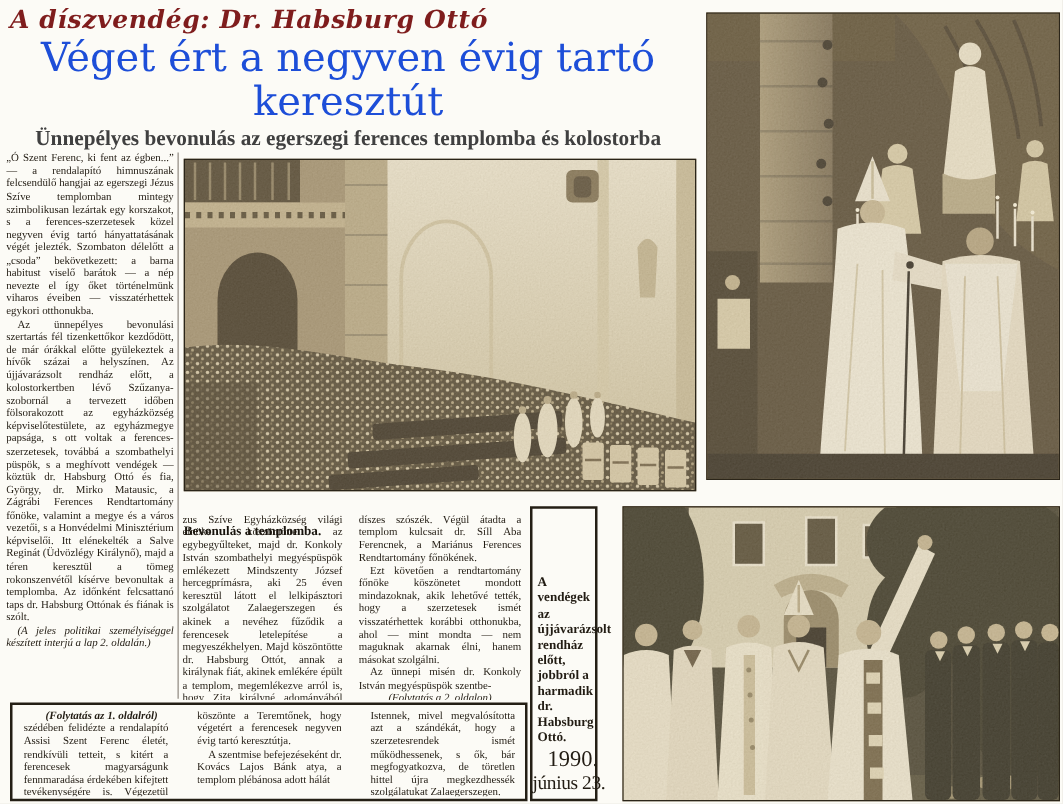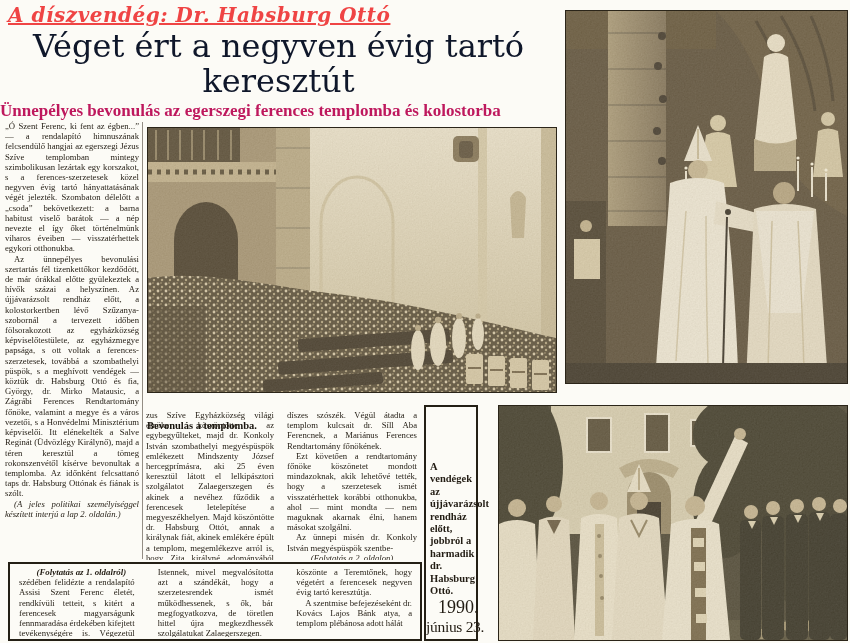--- a/index.html
+++ b/index.html
@@ -1,24 +1,24 @@
 <!DOCTYPE html>
 <html lang="hu"><head>
 <meta charset="utf-8">
 <style>
   html,body{margin:0;padding:0;background:#e9e6de;}
   #page{position:relative;width:850px;height:643px;background:#fcfbf6;overflow:hidden;
         font-family:"Liberation Serif","DejaVu Serif",serif;color:#221c13;}
   .abs{position:absolute;}
   
-  #kicker{left:8px;top:3px;font:bold italic 20px/24px "DejaVu Serif",serif;color:#ef4444;letter-spacing:.5px;text-decoration:underline;}
+  #kicker{left:8px;top:3px;font:bold italic 20px/24px "DejaVu Serif",serif;color:#7f1d1d;letter-spacing:.5px;}
   #headline{left:0;top:29px;width:557px;text-align:center;
-            font:400 32px/35px "DejaVu Serif",serif;color:#0f172a;}
-  #subhead{left:0;top:101px;width:557px;
-           font:bold 17px/20px "Liberation Serif",serif;color:#be185d;}
+            font:400 32px/35px "DejaVu Serif",serif;color:#1d4ed8;}
+  #subhead{left:0;top:101px;width:557px;text-align:center;
+           font:bold 17px/20px "Liberation Serif",serif;color:#404040;}
   
   .col{font-size:8.7px;line-height:10.2px;text-align:justify;overflow:hidden;font-family:Liberation Serif, serif;}
   .col p{margin:0;text-indent:9px;}
   .col p.noind{text-indent:0;}
   .col p.it{font-style:italic;}
   .col p.ctr{text-align:center;text-indent:0;}
   #col1{left:5px;top:121px;width:134px;height:438px;}
   #col2{left:146px;top:410px;width:128px;height:150px;}
   #col3{left:287px;top:410px;width:130px;height:150px;}
   #rule1{left:142px;top:122px;width:1px;height:437px;background:#5a5246;opacity:.65;}
@@ -328,21 +328,21 @@
     </g>
     <rect width="348" height="234" filter="url(#gr3)" opacity="0.27"></rect>
   </svg>
 
   <div class="abs" id="contbox">
     <div class="bcol">
       <p class="hdr">(Folytatás az 1. oldalról)</p>
       <p class="noind">szédében felidézte a rendalapító Assisi Szent Ferenc életét, rendkívüli tetteit, s kitért a ferencesek magyarságunk fennmaradása érdekében kifejtett tevékenységére is. Végezetül meg-</p>
     </div>
     <div class="bcol">
-      <p class="noind">Istennek, mivel megvalósította azt a szándékát, hogy a szerzetesrendek ismét működhessenek, s ők, bár megfogyatkozva, de töretlen hittel újra megkezdhessék szolgálatukat Zalaegerszegen.</p>
-    </div>
-    <div class="bcol">
       <p class="noind">köszönte a Teremtőnek, hogy végetért a ferencesek negyven évig tartó keresztútja.</p>
       <p>A szentmise befejezéseként dr. Kovács Lajos Bánk atya, a templom plébánosa adott hálát</p>
     </div>
+    <div class="bcol">
+      <p class="noind">Istennek, mivel megvalósította azt a szándékát, hogy a szerzetesrendek ismét működhessenek, s ők, bár megfogyatkozva, de töretlen hittel újra megkezdhessék szolgálatukat Zalaegerszegen.</p>
+    </div>
   </div>
 
 </div>
 
 </body></html>

